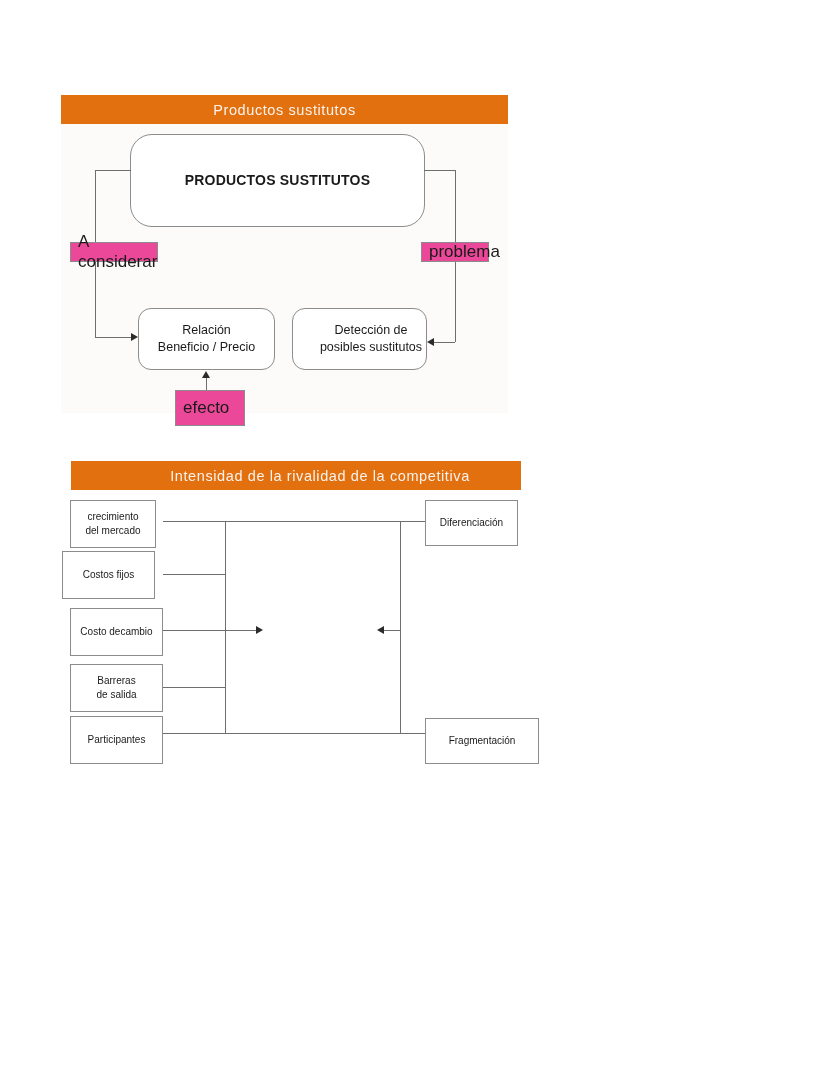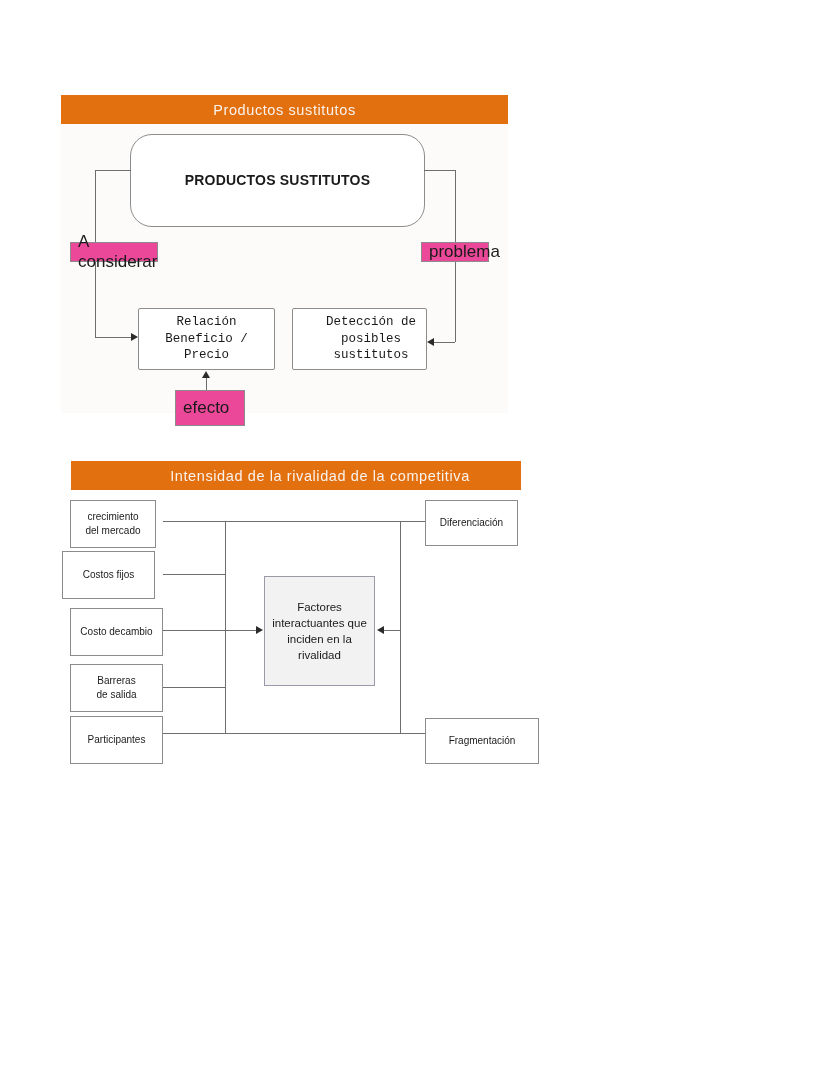--- a/index.html
+++ b/index.html
@@ -54,23 +54,22 @@
     color: #1a1a1a;
     line-height: 1.35;
   }
   .round-box.main {
     border-radius: 22px;
     font-weight: bold;
     font-size: 14px;
     letter-spacing: 0.2px;
   }
   .round-box.sub {
-    border-radius: 2px;
+    border-radius: 13px;
     font-size: 12.5px;
-    font-family: Liberation Mono, monospace;
   }
 
   
   .tag-box {
     border: 1px solid #8C8C8C;
     background: #ec4899;
     display: flex;
     align-items: center;
     justify-content: center;
     font-size: 17px;
@@ -193,26 +192,20 @@
   </div>
 
   <div class="abs rect-box" style="left:70px; top:716px; width:93px; height:48px; flex-direction:column;">
     <span>Participantes</span>
   </div>
 
   <div class="abs rect-box" style="left:425px; top:500px; width:93px; height:46px;">Diferenciación</div>
 
   <div class="abs rect-box" style="left:425px; top:718px; width:114px; height:46px;">Fragmentación</div>
 
-  <div class="abs center-box" style="left:264px; top:576px; width:111px; height:110px; flex-direction:column;">
-    <span>Factores</span>
-    <span>interactuantes que</span>
-    <span>inciden en la</span>
-    <span>rivalidad</span>
-  </div>
 
   <div class="abs ln-v" style="left:225px; top:521px; height:212px;"></div>
 
   <div class="abs ln-h" style="left:163px; top:521px; width:262px;"></div>
   <div class="abs ln-h" style="left:163px; top:574px; width:63px;"></div>
   <div class="abs ln-h" style="left:163px; top:630px; width:94px;"></div>
   <div class="abs ln-h" style="left:163px; top:687px; width:63px;"></div>
   <div class="abs ln-h" style="left:163px; top:733px; width:262px;"></div>
 
   <div class="abs arrow-r" style="left:256px; top:626px;"></div>

